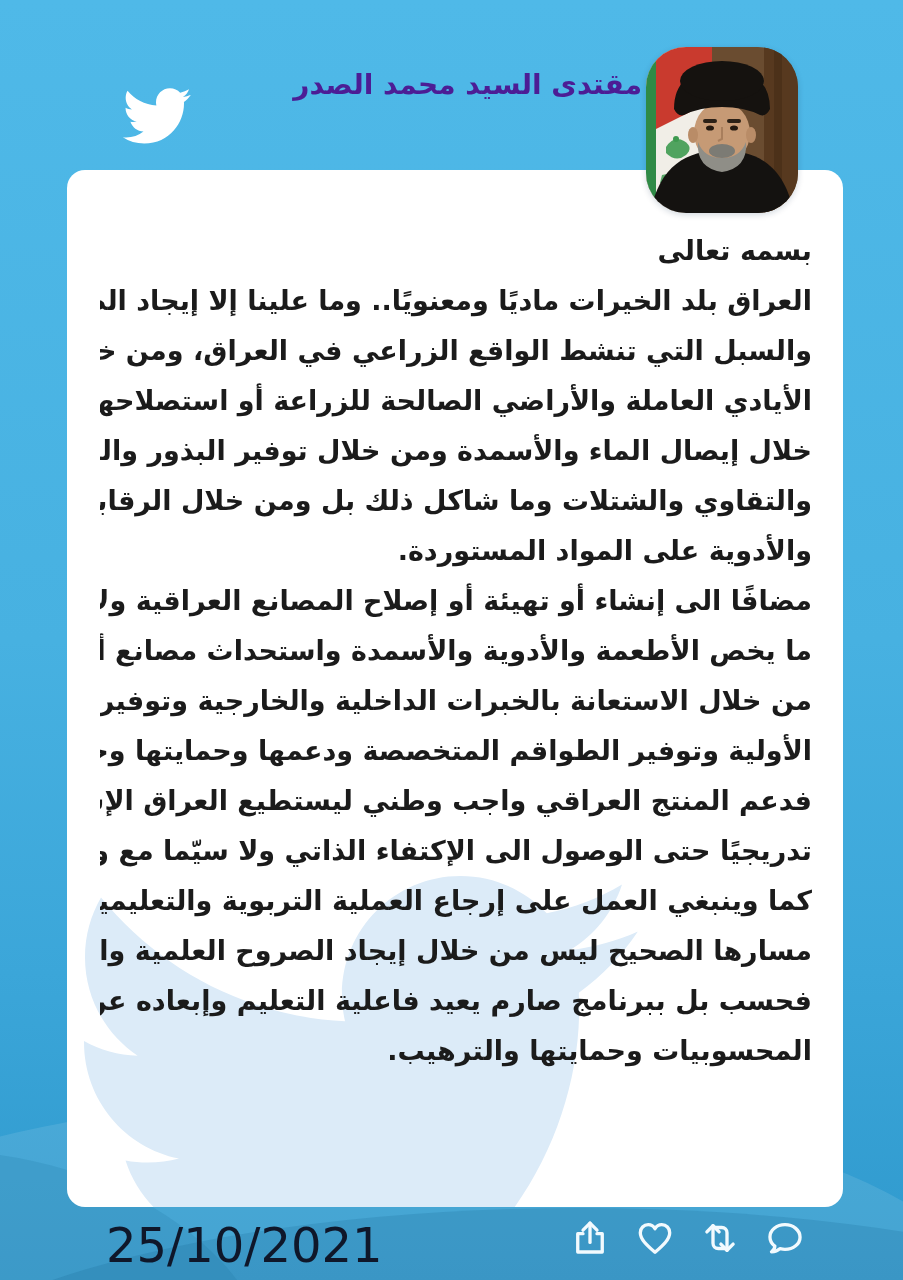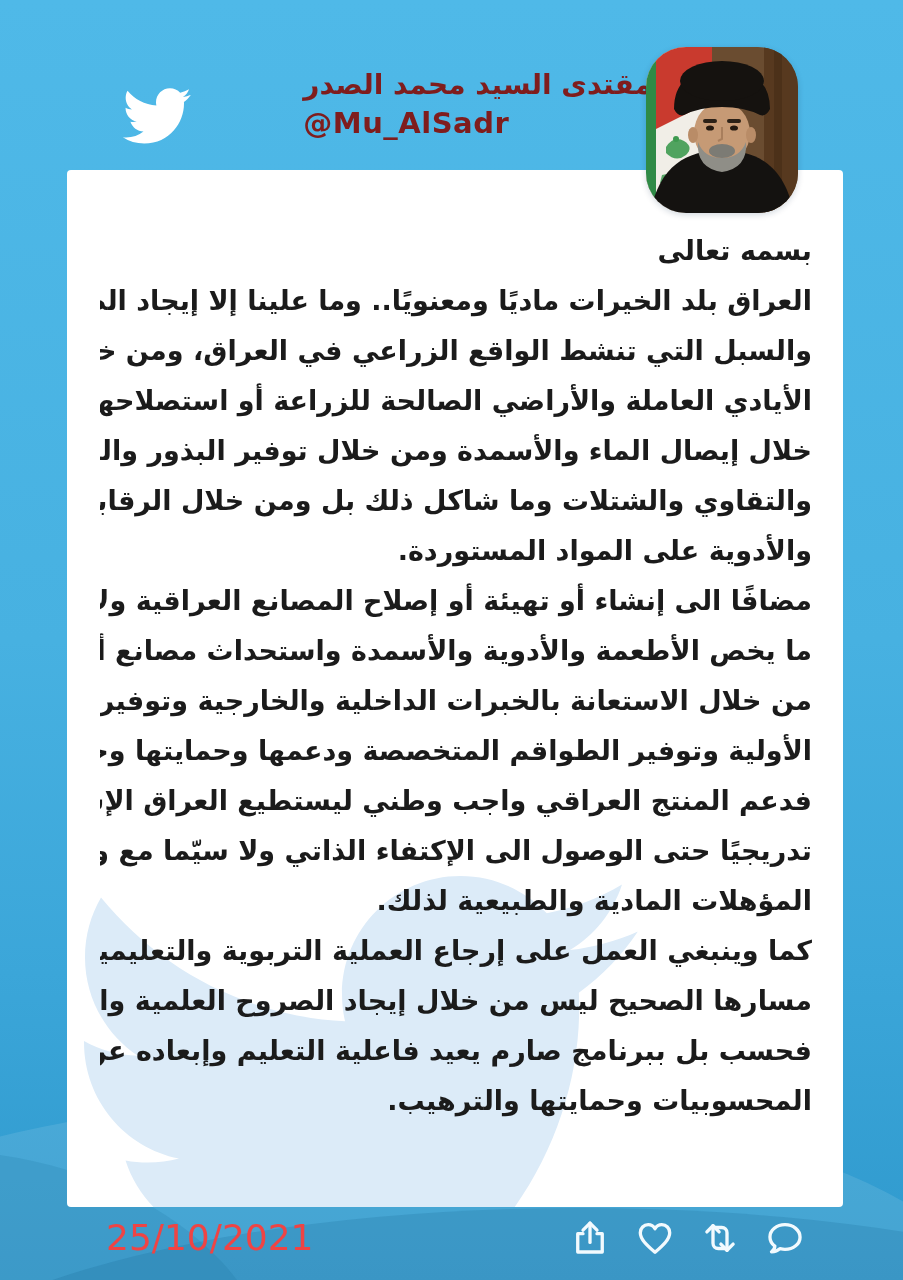--- a/index.html
+++ b/index.html
@@ -10,62 +10,61 @@
   }
   
   .wave{position:absolute;border-radius:50%;pointer-events:none;}
   .wave.light{left:-260px;top:1096px;width:1250px;height:430px;background:rgba(255,255,255,0.10);}
   .wave.dark{left:-120px;top:1208px;width:1400px;height:420px;background:rgba(16,96,140,0.18);}
   .wave.dark2{left:-420px;top:1150px;width:700px;height:500px;background:rgba(16,96,140,0.14);}
 
   
   .logo{position:absolute;left:112px;top:80px;width:88px;height:72px;}
   .logo svg{width:100%;height:100%;fill:#ffffff;}
-  .user{position:absolute;right:251px;top:66px;color:#7f1d1d;}
+  .user{position:absolute;right:261px;top:66px;text-align:right;color:#4c1d95;}
   .user .name{font-size:28px;font-weight:700;line-height:38px;direction:rtl;}
   .user .handle{font-size:29px;font-weight:700;line-height:38px;direction:ltr;letter-spacing:.5px;}
 
   
   .avatar{position:absolute;left:646px;top:47px;width:152px;height:166px;border-radius:40px;overflow:hidden;z-index:6;box-shadow:0 2px 6px rgba(0,40,70,.18);}
   .avatar svg{display:block;width:100%;height:100%;}
 
   
-  .card{position:absolute;left:67px;top:170px;width:776px;height:1037px;background:#ffffff;border-radius:4px;overflow:hidden;z-index:3;}
+  .card{position:absolute;left:67px;top:170px;width:776px;height:1037px;background:#ffffff;border-radius:18px;overflow:hidden;z-index:3;}
   .watermark{position:absolute;left:-30px;top:636px;width:610px;height:610px;z-index:0;}
   .watermark svg{width:100%;height:100%;fill:#dcebf8;}
   .tweet-text{position:absolute;top:56px;left:33px;right:31px;direction:rtl;z-index:2;}
   .line{
     font-weight:700;font-size:27px;line-height:50px;color:#1b1b1b;
     white-space:nowrap;overflow:hidden;
     text-align:justify;text-align-last:justify;
   }
   .line.end{text-align:right;text-align-last:right;}
 
   
-  .date{position:absolute;left:106px;top:1217px;color:#ef4444;font-size:36px;font-weight:400;z-index:4;}
+  .date{position:absolute;left:106px;top:1217px;color:#0f172a;font-size:48px;font-weight:400;z-index:4;}
   .actions{position:absolute;right:95px;top:1213px;display:flex;gap:19px;z-index:4;}
   .action{width:46px;height:50px;display:flex;align-items:center;justify-content:center;cursor:pointer;}
   .action svg{width:42px;height:44px;stroke:#f2fafe;stroke-width:1.9;fill:none;stroke-linecap:round;stroke-linejoin:round;}
 </style>
 </head>
 <body>
 
 <div class="wave light"></div>
 <div class="wave dark2"></div>
 <div class="wave dark"></div>
 
 <div class="logo">
   <svg viewBox="0 0 24 24" aria-hidden="true">
       <path d="M23.643 4.937c-.835.37-1.732.62-2.675.733.962-.576 1.7-1.49 2.048-2.578-.9.534-1.897.922-2.958 1.13-.85-.904-2.06-1.47-3.4-1.47-2.572 0-4.658 2.086-4.658 4.66 0 .364.042.718.12 1.06-3.873-.195-7.304-2.05-9.602-4.868-.4.69-.63 1.49-.63 2.342 0 1.616.823 3.043 2.072 3.878-.764-.025-1.482-.234-2.11-.583v.06c0 2.257 1.605 4.14 3.737 4.568-.392.106-.803.162-1.227.162-.3 0-.593-.028-.877-.082.593 1.85 2.313 3.198 4.352 3.234-1.595 1.25-3.604 1.995-5.786 1.995-.376 0-.747-.022-1.112-.065 2.062 1.323 4.51 2.093 7.14 2.093 8.57 0 13.255-7.098 13.255-13.254 0-.2-.005-.402-.014-.602.91-.658 1.7-1.477 2.323-2.41z"></path>
     </svg>
 </div>
 
 <div class="user">
   <div class="name">مقتدى السيد محمد الصدر</div>
-  <div class="handle">@Mu_AlSadr</div>
 </div>
 
 <div class="avatar" title="صورة الحساب">
   <svg viewBox="0 0 152 166" aria-hidden="true">
 
     <rect x="0" y="0" width="152" height="166" fill="#6a4c30"></rect>
     <rect x="118" y="0" width="34" height="166" fill="#57391f"></rect>
     <rect x="128" y="0" width="8" height="166" fill="#4a2f18" opacity=".8"></rect>
 
     <rect x="0" y="0" width="66" height="166" fill="#f1eee7"></rect>
@@ -112,21 +111,20 @@
     <div class="line">الأيادي العاملة والأراضي الصالحة للزراعة أو استصلاحها ومن</div>
     <div class="line">خلال إيصال الماء والأسمدة ومن خلال توفير البذور والحبوب</div>
     <div class="line">والتقاوي والشتلات وما شاكل ذلك بل ومن خلال الرقابة الصارمة</div>
     <div class="line end">والأدوية على المواد المستوردة.</div>
     <div class="line">مضافًا الى إنشاء أو تهيئة أو إصلاح المصانع العراقية ولا سيّما</div>
     <div class="line">ما يخص الأطعمة والأدوية والأسمدة واستحداث مصانع أخرى</div>
     <div class="line">من خلال الاستعانة بالخبرات الداخلية والخارجية وتوفير المواد</div>
     <div class="line">الأولية وتوفير الطواقم المتخصصة ودعمها وحمايتها وحماية</div>
     <div class="line">فدعم المنتج العراقي واجب وطني ليستطيع العراق الإستغناء</div>
     <div class="line">تدريجيًا حتى الوصول الى الإكتفاء الذاتي ولا سيّما مع وجود</div>
-    <div class="line end">المؤهلات المادية والطبيعية لذلك.</div>
     <div class="line">كما وينبغي العمل على إرجاع العملية التربوية والتعليمية الى</div>
     <div class="line">مسارها الصحيح ليس من خلال إيجاد الصروح العلمية والتربوية</div>
     <div class="line">فحسب بل ببرنامج صارم يعيد فاعلية التعليم وإبعاده عن</div>
     <div class="line end">المحسوبيات وحمايتها والترهيب.</div>
   </div>
 </main>
 
 <div class="date">25/10/2021</div>
 
 <div class="actions">

